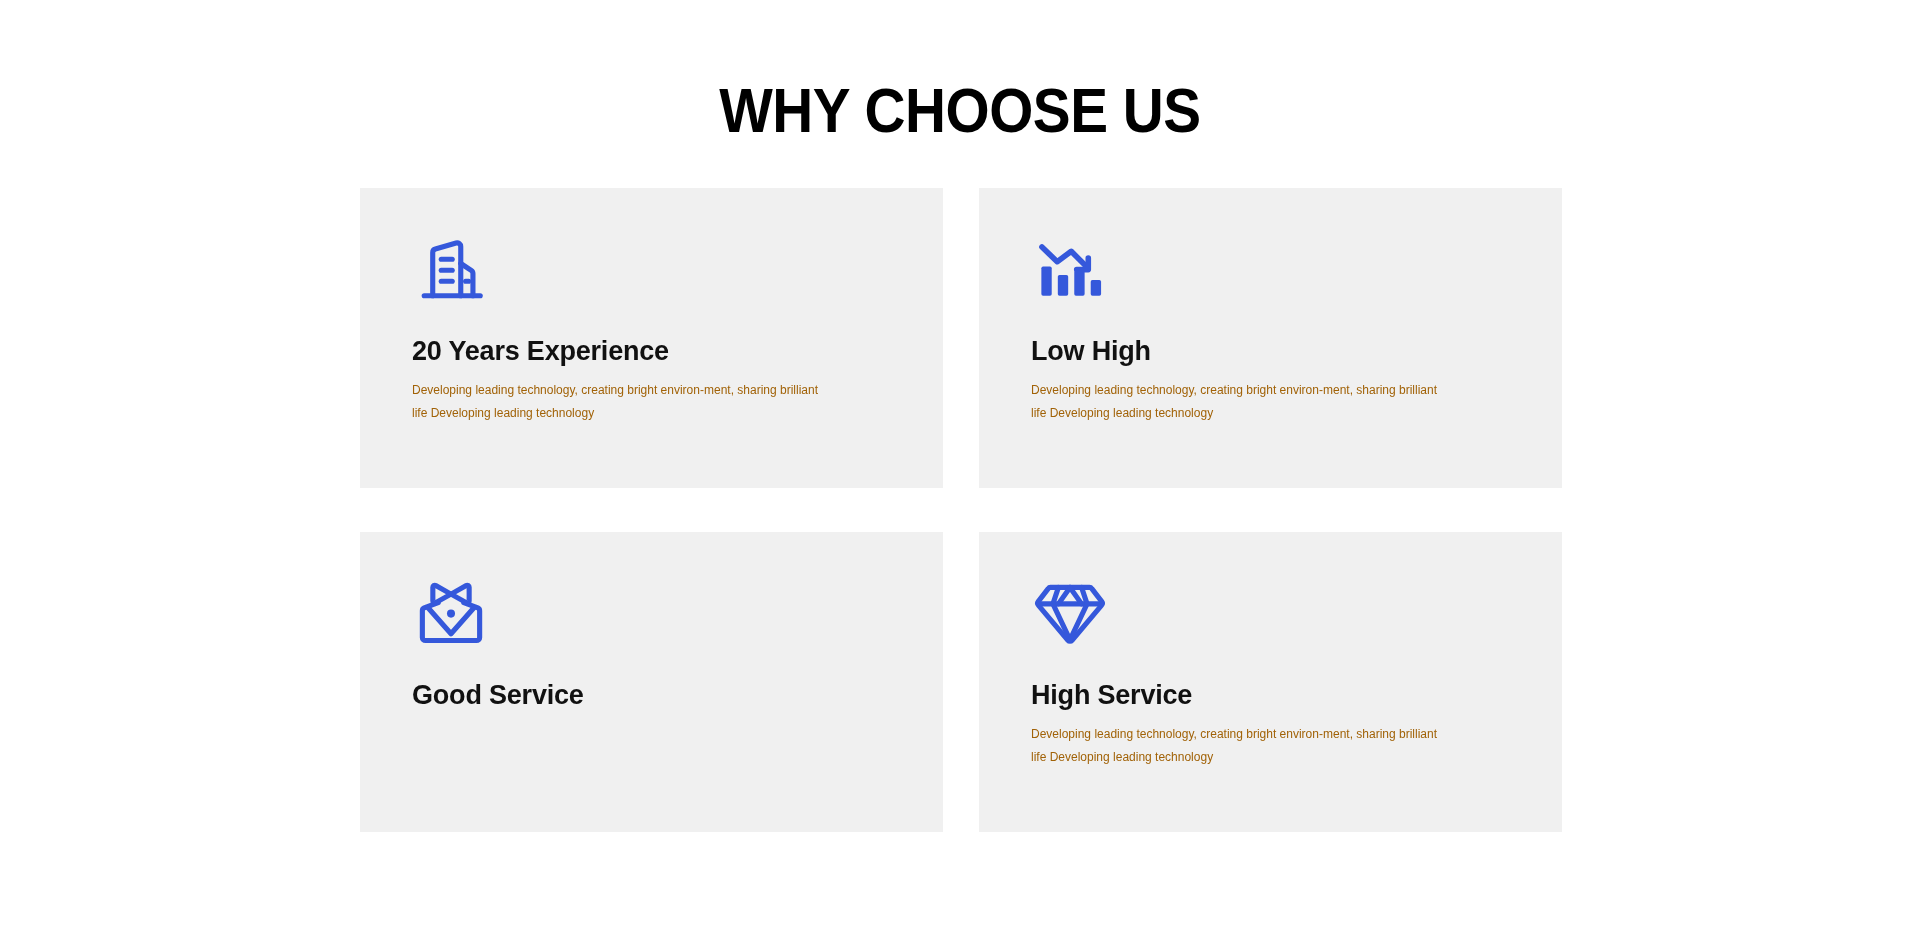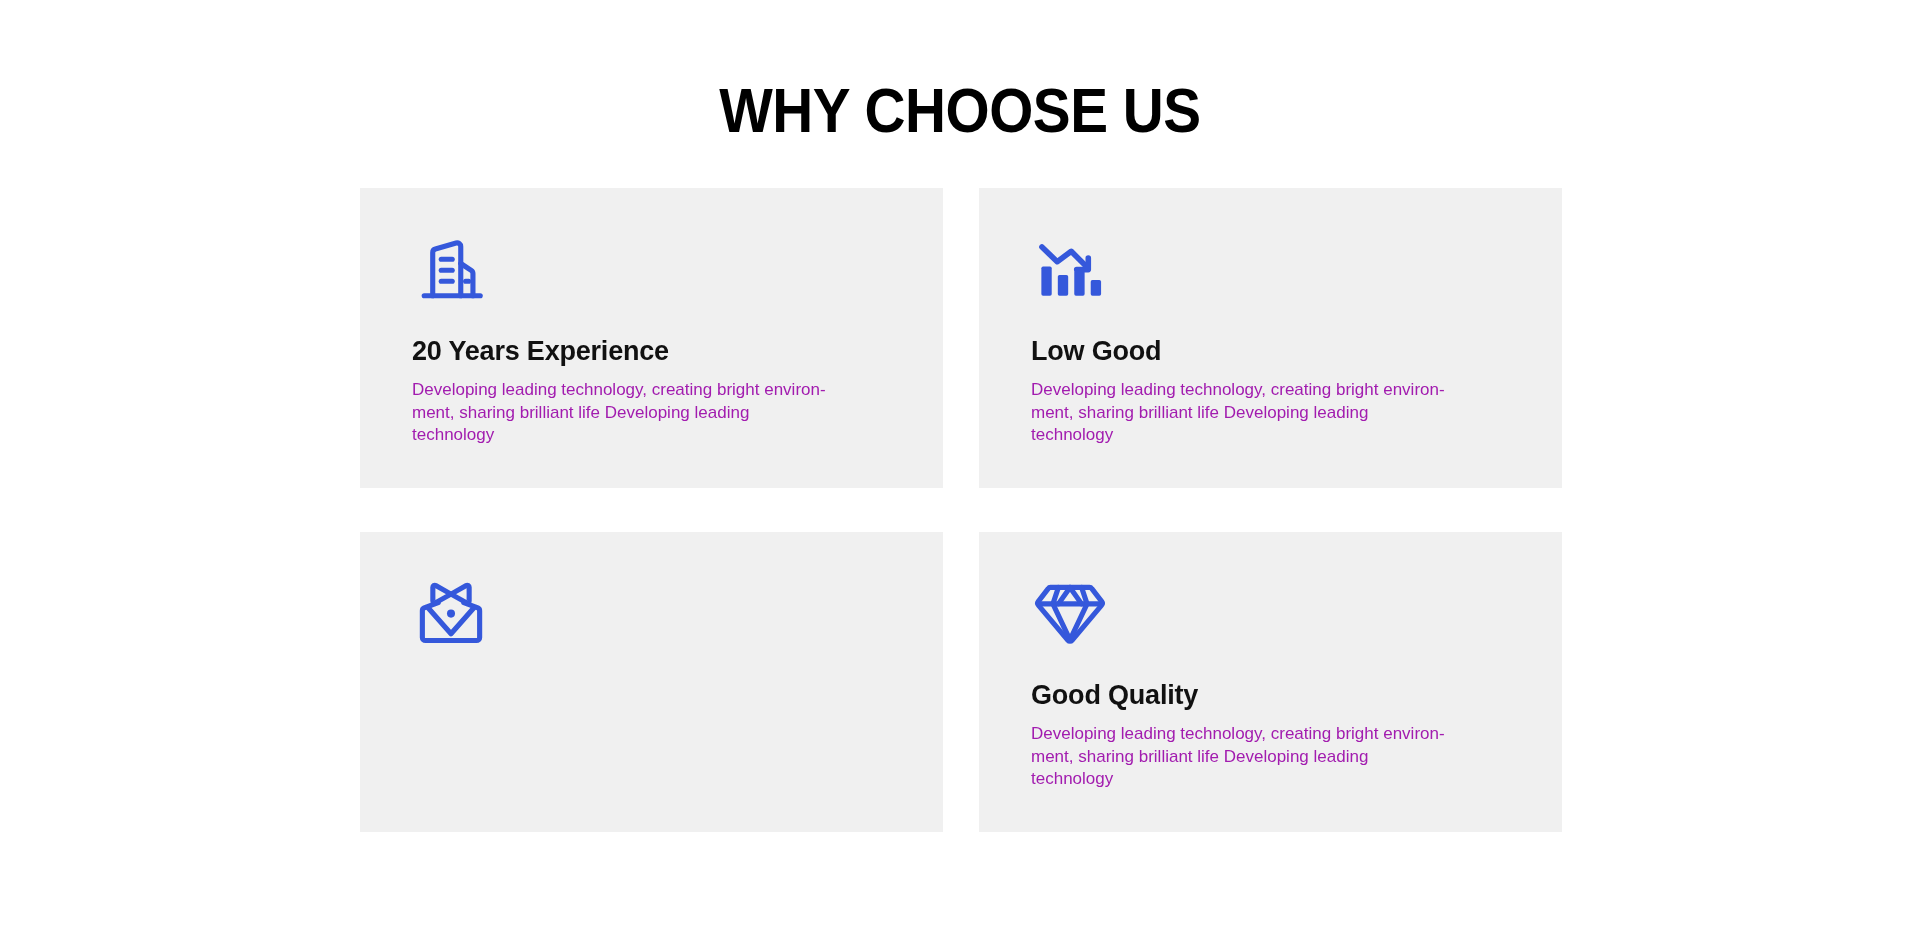--- a/index.html
+++ b/index.html
@@ -75,24 +75,24 @@
     font-size: 27px;
     line-height: 34px;
     font-weight: 700;
     color: #111111;
     letter-spacing: -0.2px;
     margin-bottom: 11px;
   }
 
   .card-desc {
     font-family: "Liberation Sans", sans-serif;
-    font-size: 17px;
+    font-size: 12px;
     line-height: 22.5px;
     font-weight: 400;
-    color: #a21caf;
+    color: #a16207;
     max-width: 420px;
   }
 </style>
 </head>
 <body>
 
 <div class="page">
 
   <h1 class="section-title">WHY CHOOSE US</h1>
 
@@ -118,45 +118,46 @@
       <span class="card-icon">
         <svg viewBox="0 0 64 64" fill="none" stroke="#3558db" stroke-width="4.2" stroke-linecap="round" stroke-linejoin="round">
           <path d="M9 14l12.5 12L33 17.5l13.5 13.5" stroke-width="4.6"></path>
           <path d="M37.5 32.5h9.5V23" stroke-width="4.6"></path>
           <rect x="8.5" y="30" width="8.5" height="24" rx="1.4" fill="#3558db" stroke="none"></rect>
           <rect x="22" y="37" width="8.5" height="17" rx="1.4" fill="#3558db" stroke="none"></rect>
           <rect x="35.5" y="33" width="8.5" height="21" rx="1.4" fill="#3558db" stroke="none"></rect>
           <rect x="49" y="41" width="8.5" height="13" rx="1.4" fill="#3558db" stroke="none"></rect>
         </svg>
       </span>
-      <div class="card-title">Low Good</div>
+      <div class="card-title">Low High</div>
       <div class="card-desc">Developing leading technology, creating bright environ-ment, sharing brilliant life Developing leading technology</div>
     </div>
 
     <div class="card">
       <span class="card-icon">
         <svg viewBox="0 0 64 64" fill="none" stroke="#3558db" stroke-width="4.2" stroke-linecap="round" stroke-linejoin="round">
           <path d="M32 16.5L19.5 9.5a1.6 1.6 0 0 0-2.4 1.4v11.2a1.6 1.6 0 0 0 2.4 1.4L32 16.5z"></path>
           <path d="M32 16.5l12.5-7a1.6 1.6 0 0 1 2.4 1.4v11.2a1.6 1.6 0 0 1-2.4 1.4L32 16.5z"></path>
           <path d="M21.5 23.5L10 27.8a2.6 2.6 0 0 0-1.5 2.4V52a2.6 2.6 0 0 0 2.6 2.6h41.8A2.6 2.6 0 0 0 55.5 52V30.2a2.6 2.6 0 0 0-1.5-2.4l-11.5-4.3"></path>
           <path d="M13 27.5L32 49l19-21.5"></path>
           <circle cx="32" cy="32.5" r="3.3" fill="#3558db" stroke="none"></circle>
         </svg>
       </span>
+      <div class="card-title">Good Service</div>
     </div>
 
     <div class="card">
       <span class="card-icon">
         <svg viewBox="0 0 64 64" fill="none" stroke="#3558db" stroke-width="4.2" stroke-linecap="round" stroke-linejoin="round">
           <path d="M16 11h32a2.4 2.4 0 0 1 1.9 1l8.2 10.7a2.2 2.2 0 0 1-.1 2.8L33.7 54.4a2.2 2.2 0 0 1-3.4 0L6 25.5a2.2 2.2 0 0 1-.1-2.8L14.1 12A2.4 2.4 0 0 1 16 11z"></path>
           <line x1="6" y1="24.5" x2="58" y2="24.5"></line>
           <path d="M22.5 11l-4.5 13.5L32 54"></path>
           <path d="M41.5 11L46 24.5 32 54"></path>
           <path d="M32 11l-9.5 13.5"></path>
           <path d="M32 11l9.5 13.5"></path>
         </svg>
       </span>
-      <div class="card-title">Good Quality</div>
+      <div class="card-title">High Service</div>
       <div class="card-desc">Developing leading technology, creating bright environ-ment, sharing brilliant life Developing leading technology</div>
     </div>
 
   </div>
 </div>
 
 </body></html>

